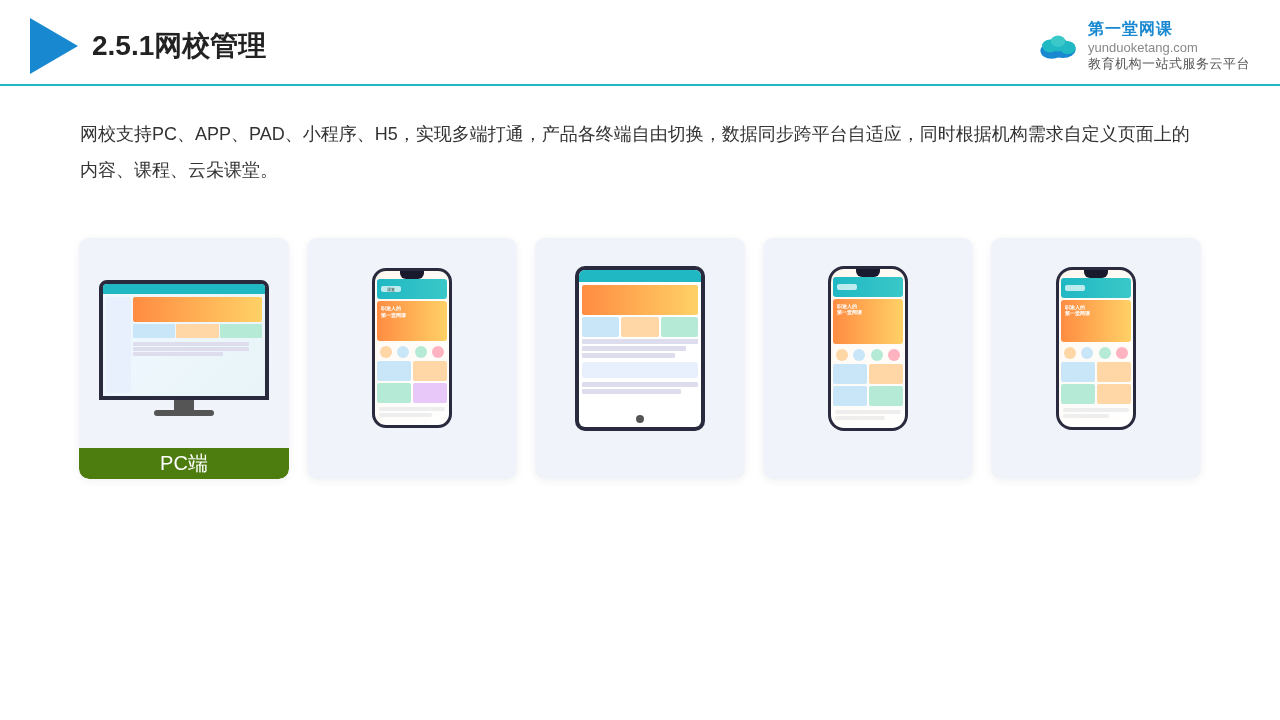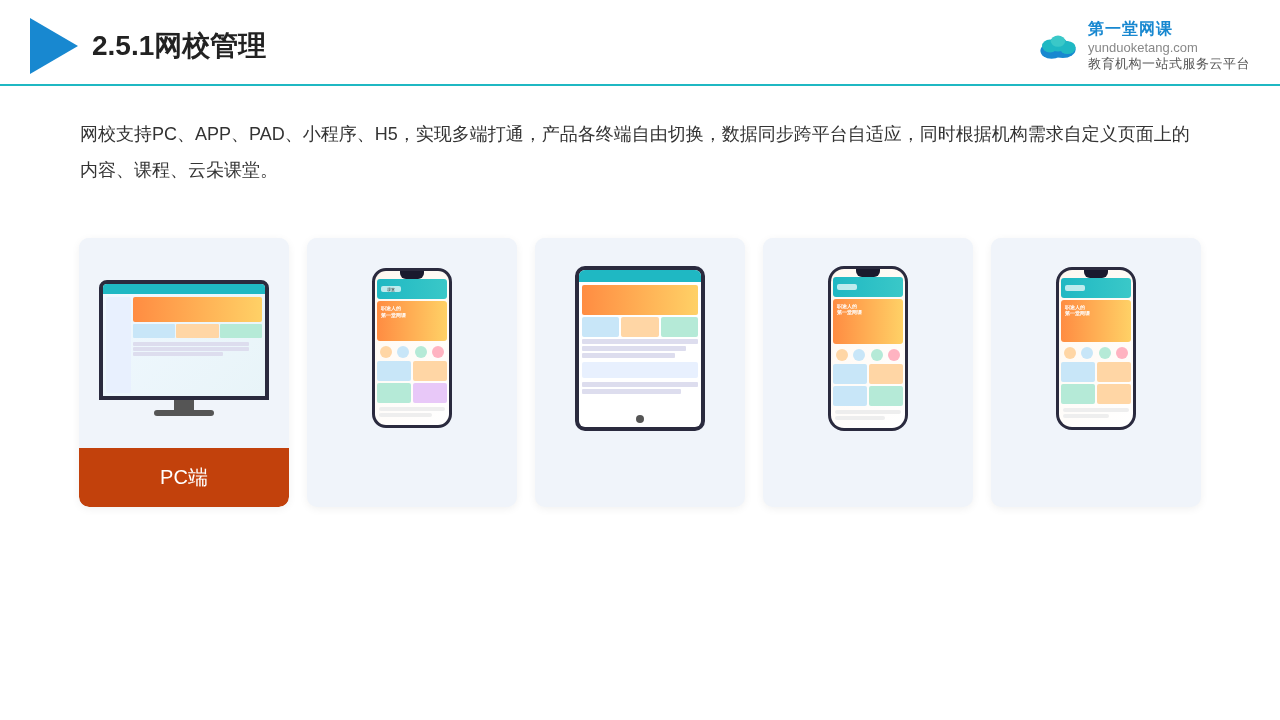--- a/index.html
+++ b/index.html
@@ -104,22 +104,22 @@
       height: 210px;
       display: flex;
       align-items: center;
       justify-content: center;
       padding: 20px 10px 10px;
       background: #f0f4fa;
     }
 
     .card-label {
       width: 100%;
-      padding: 16px 0;
-      background: #c2410c;
+      padding: 2px 0;
+      background: #4d7c0f;
       text-align: center;
       font-size: 20px;
       color: #fff;
       font-weight: 500;
       border-radius: 0 0 10px 10px;
     }
 
     
     
     .pc-monitor {

